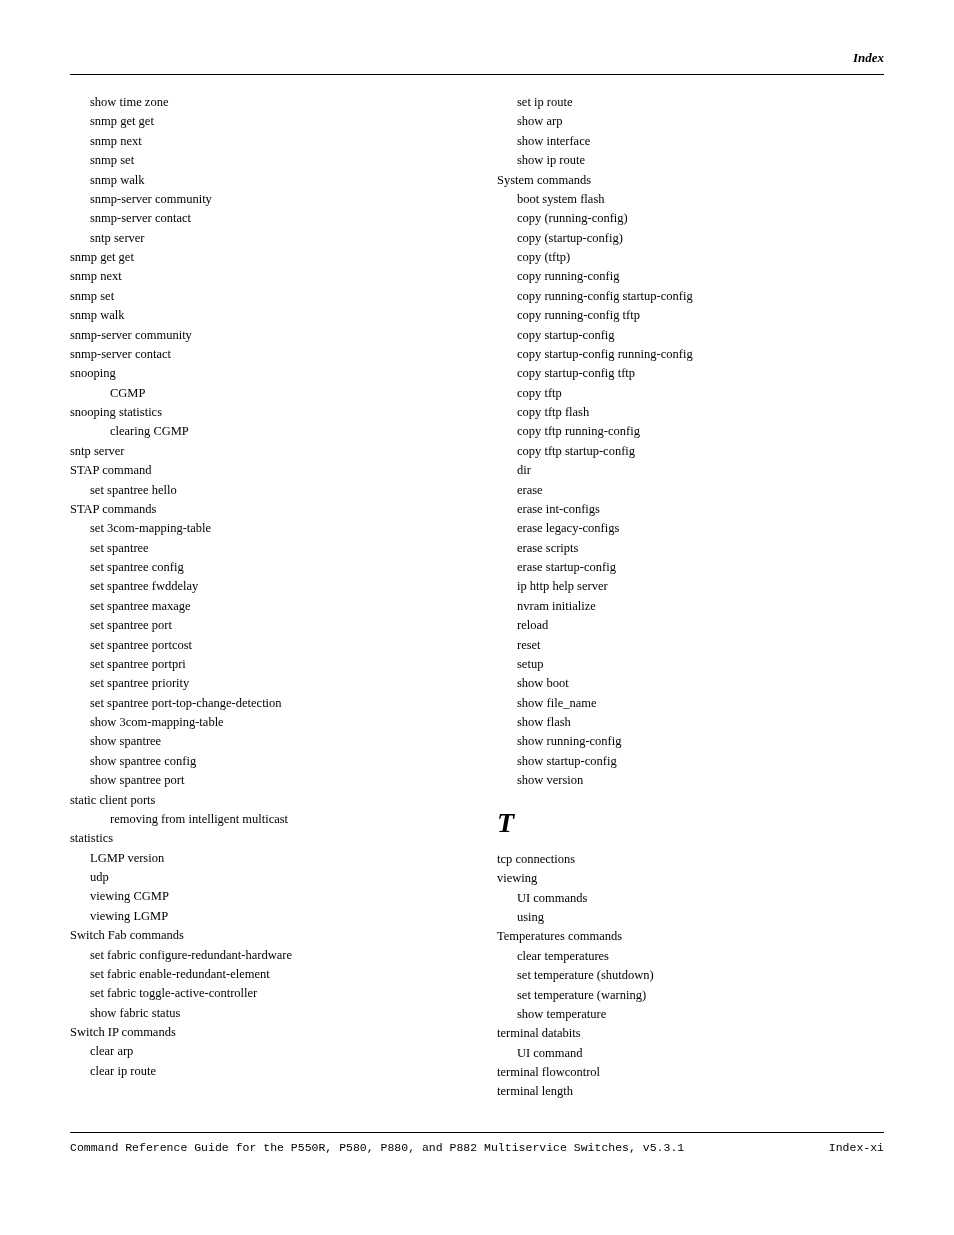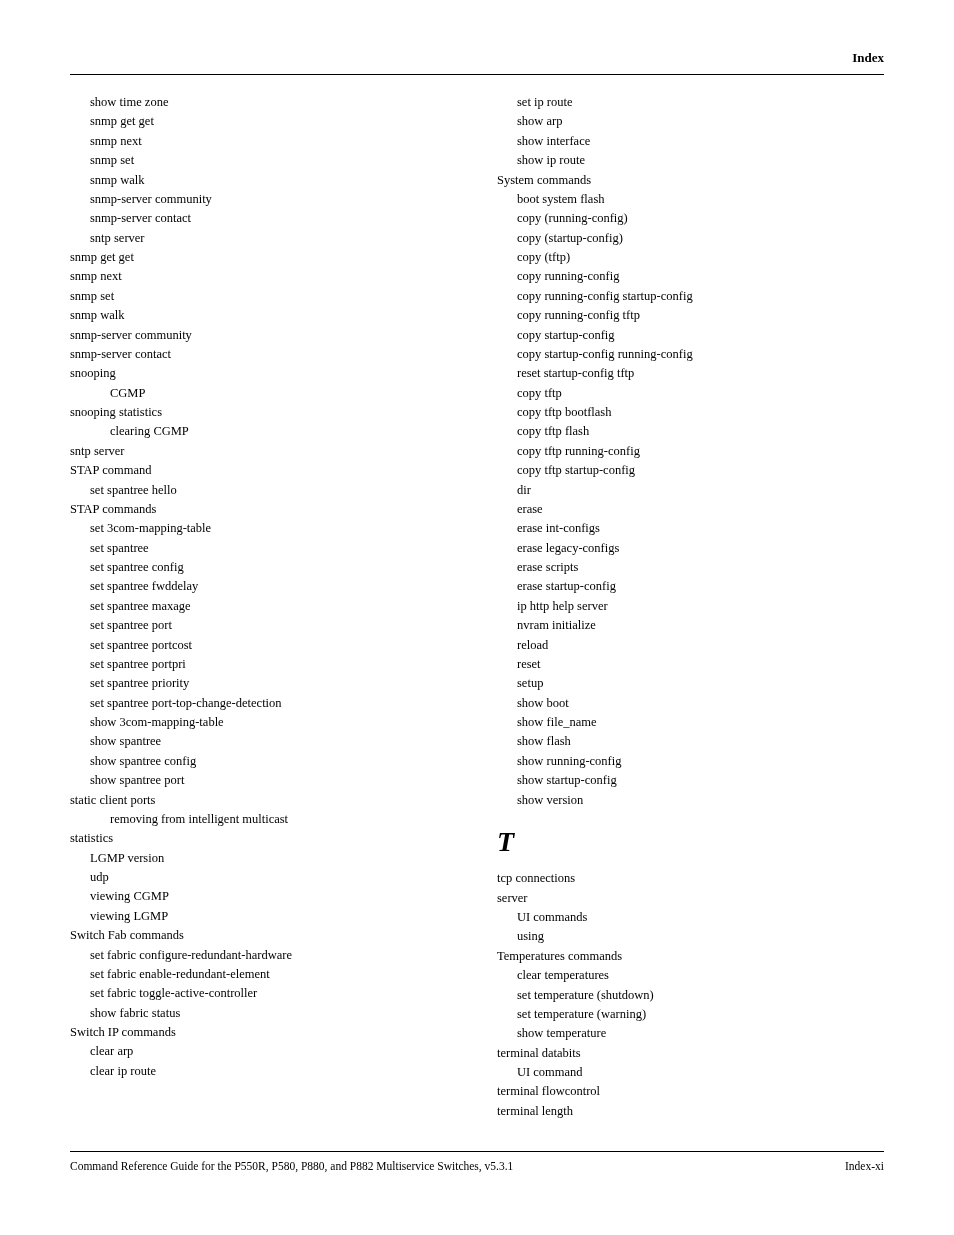--- a/index.html
+++ b/index.html
@@ -19,20 +19,21 @@
       position: relative;
     }
     .header {
       display: flex;
       justify-content: flex-end;
       margin-bottom: 8px;
     }
     .header-title {
       font-weight: bold;
       font-size: 13px;
+      font-style: italic;
     }
     .top-rule {
       border: none;
       border-top: 1px solid #000;
       margin-bottom: 18px;
     }
     .columns {
       display: flex;
       gap: 40px;
     }
@@ -58,20 +59,21 @@
     .bottom-rule {
       border: none;
       border-top: 1px solid #000;
       margin-top: 30px;
       margin-bottom: 8px;
     }
     .footer {
       display: flex;
       justify-content: space-between;
       font-size: 11.5px;
+      font-family: Liberation Mono, monospace;
     }
   </style>
 </head>
 <body>
 
 <div class="page">
   <div class="header">
     <span class="header-title">Index</span>
   </div>
   <hr class="top-rule">
@@ -138,23 +140,22 @@
         <span class="entry l0">System commands</span>
         <span class="entry l1">boot system flash</span>
         <span class="entry l1">copy (running-config)</span>
         <span class="entry l1">copy (startup-config)</span>
         <span class="entry l1">copy (tftp)</span>
         <span class="entry l1">copy running-config</span>
         <span class="entry l1">copy running-config startup-config</span>
         <span class="entry l1">copy running-config tftp</span>
         <span class="entry l1">copy startup-config</span>
         <span class="entry l1">copy startup-config running-config</span>
-        <span class="entry l1">reset startup-config tftp</span>
+        <span class="entry l1">copy startup-config tftp</span>
         <span class="entry l1">copy tftp</span>
-        <span class="entry l1">copy tftp bootflash</span>
         <span class="entry l1">copy tftp flash</span>
         <span class="entry l1">copy tftp running-config</span>
         <span class="entry l1">copy tftp startup-config</span>
         <span class="entry l1">dir</span>
         <span class="entry l1">erase</span>
         <span class="entry l1">erase int-configs</span>
         <span class="entry l1">erase legacy-configs</span>
         <span class="entry l1">erase scripts</span>
         <span class="entry l1">erase startup-config</span>
         <span class="entry l1">ip http help server</span>
@@ -163,21 +164,21 @@
         <span class="entry l1">reset</span>
         <span class="entry l1">setup</span>
         <span class="entry l1">show boot</span>
         <span class="entry l1">show file_name</span>
         <span class="entry l1">show flash</span>
         <span class="entry l1">show running-config</span>
         <span class="entry l1">show startup-config</span>
         <span class="entry l1">show version</span>
         <span class="section-letter">T</span>
         <span class="entry l0">tcp connections</span>
-        <span class="entry l0">server</span>
+        <span class="entry l0">viewing</span>
         <span class="entry l1">UI commands</span>
         <span class="entry l1">using</span>
         <span class="entry l0">Temperatures commands</span>
         <span class="entry l1">clear temperatures</span>
         <span class="entry l1">set temperature (shutdown)</span>
         <span class="entry l1">set temperature (warning)</span>
         <span class="entry l1">show temperature</span>
         <span class="entry l0">terminal databits</span>
         <span class="entry l1">UI command</span>
         <span class="entry l0">terminal flowcontrol</span>

